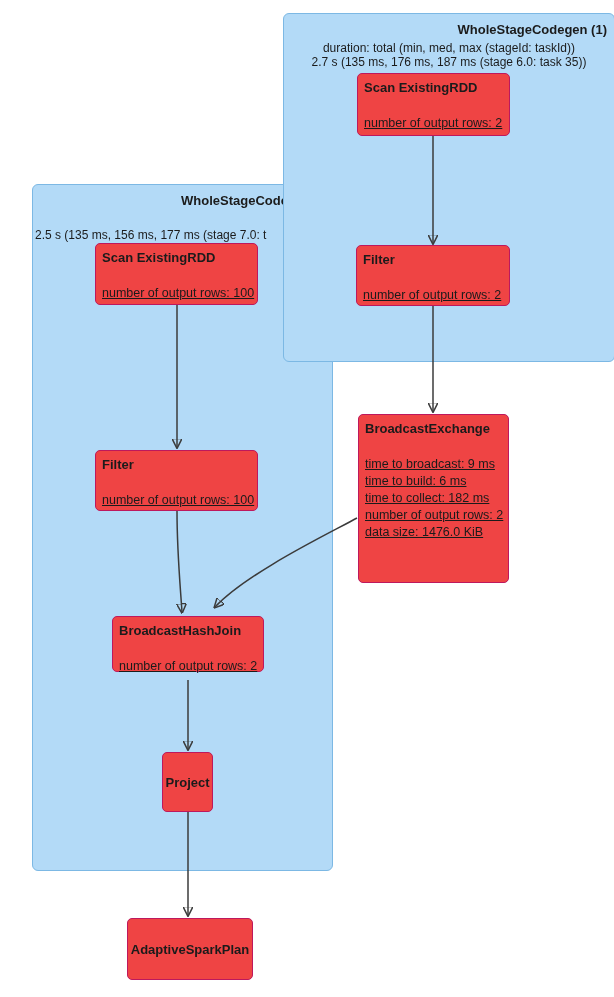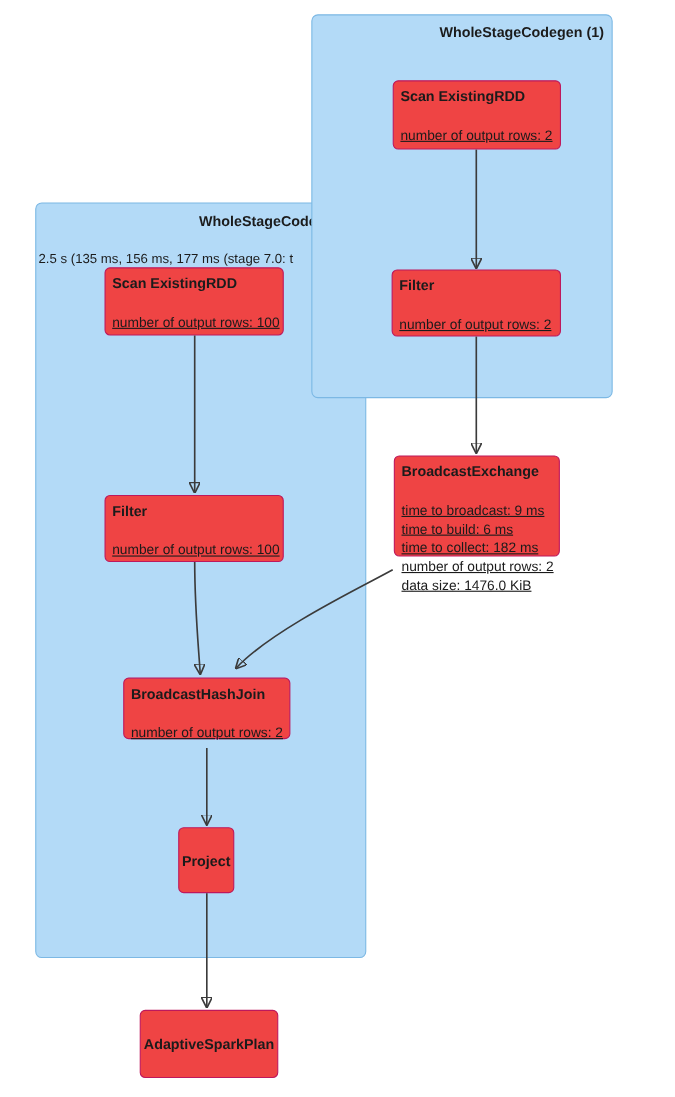--- a/index.html
+++ b/index.html
@@ -11,21 +11,21 @@
     -webkit-font-smoothing:antialiased;
   }
   .cluster{
     position:absolute;
     background:#b3daf7;
     border:1px solid #7cb8e4;
     border-radius:6px;
     box-sizing:border-box;
   }
   .cluster-left{left:32px;top:184px;width:301px;height:687px;z-index:1;}
-  .cluster-right{left:283px;top:13px;width:274px;height:349px;z-index:2;text-decoration:underline;}
+  .cluster-right{left:283px;top:13px;width:332px;height:349px;z-index:2;text-decoration:underline;}
   .cluster-title{
     position:absolute;
     font-size:13px;font-weight:bold;white-space:nowrap;
   }
   .cluster-title.right-aligned{top:8px;right:7px;}
   .cluster-title.left-clipped{top:8px;left:148px;}
   .duration-block{
     position:absolute;top:28px;left:0;width:100%;
     text-align:center;font-size:12px;line-height:13.5px;white-space:nowrap;
   }
@@ -61,37 +61,41 @@
 
 <div class="canvas">
 
   <div class="cluster cluster-left">
     <div class="cluster-title left-clipped">WholeStageCode</div>
     <div class="duration-line-abs" style="left:2px;top:44px">2.5 s (135 ms, 156 ms, 177 ms (stage 7.0: t</div>
   </div>
 
   <div class="cluster cluster-right">
     <div class="cluster-title right-aligned">WholeStageCodegen (1)</div>
+    <div class="duration-block">
+      <div>duration: total (min, med, max (stageId: taskId))</div>
+      <div>2.7 s (135 ms, 176 ms, 187 ms (stage 6.0: task 35))</div>
+    </div>
   </div>
 
   <div class="node" style="left:357px;top:73px;width:153px;height:63px">
     <div class="node-title">Scan ExistingRDD</div>
     <div class="node-metrics">
       <div class="metric">number of output rows: 2</div>
     </div>
   </div>
 
   <div class="node" style="left:356px;top:245px;width:154px;height:61px">
     <div class="node-title">Filter</div>
     <div class="node-metrics">
       <div class="metric">number of output rows: 2</div>
     </div>
   </div>
 
-  <div class="node" style="left:358px;top:414px;width:151px;height:92px">
+  <div class="node" style="left:358px;top:414px;width:151px;height:169px">
     <div class="node-title">BroadcastExchange</div>
     <div class="node-metrics">
       <div class="metric">time to broadcast: 9 ms</div>
       <div class="metric">time to build: 6 ms</div>
       <div class="metric">time to collect: 182 ms</div>
       <div class="metric">number of output rows: 2</div>
       <div class="metric">data size: 1476.0 KiB</div>
     </div>
   </div>
 

